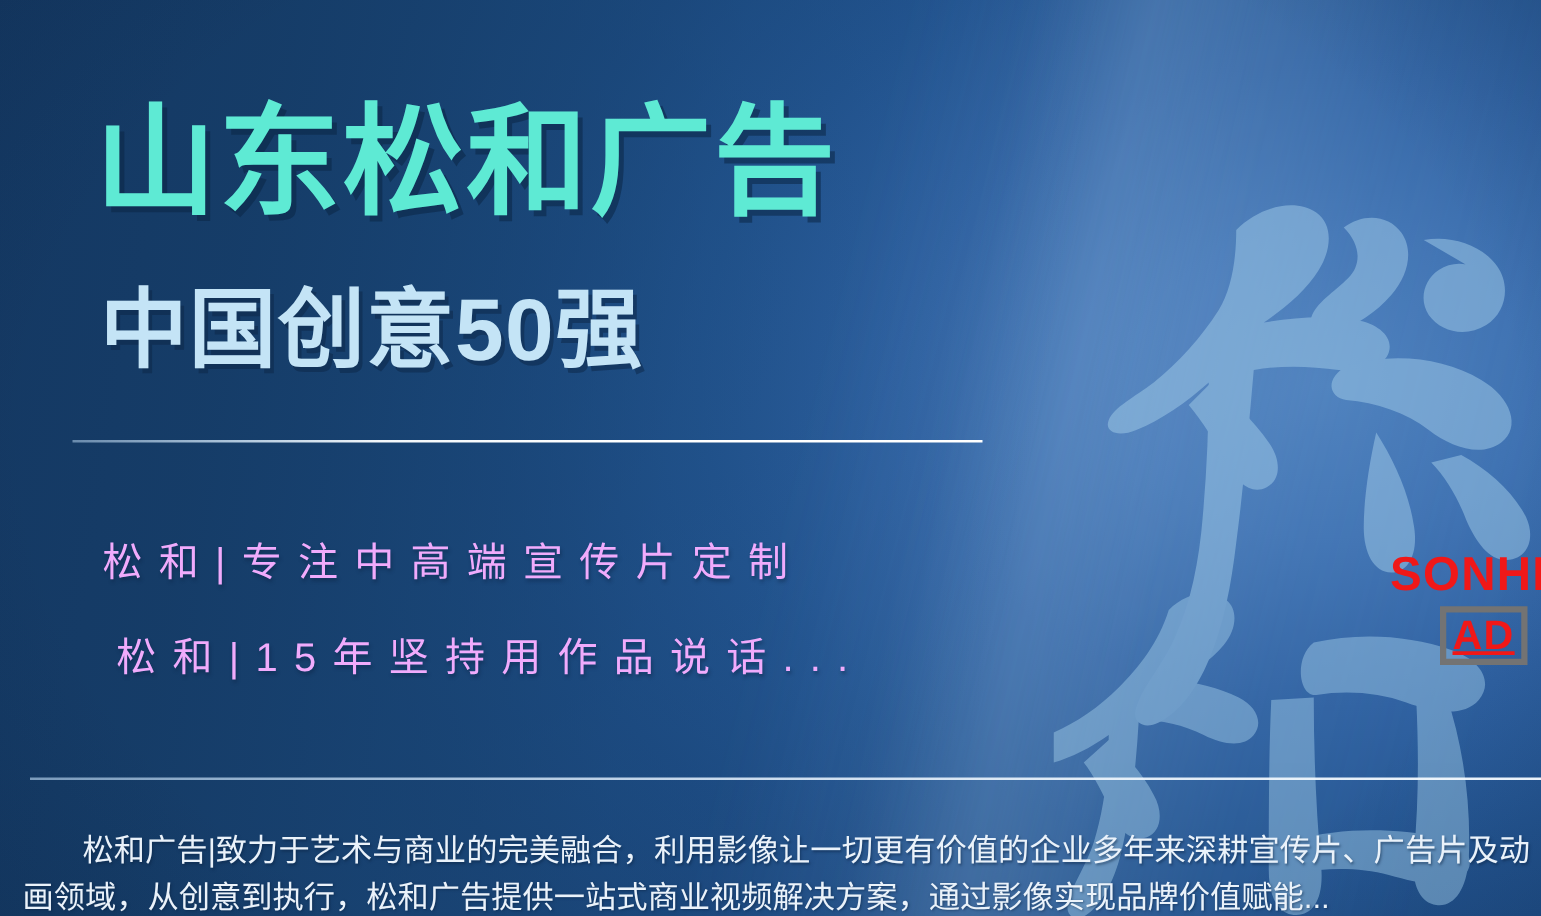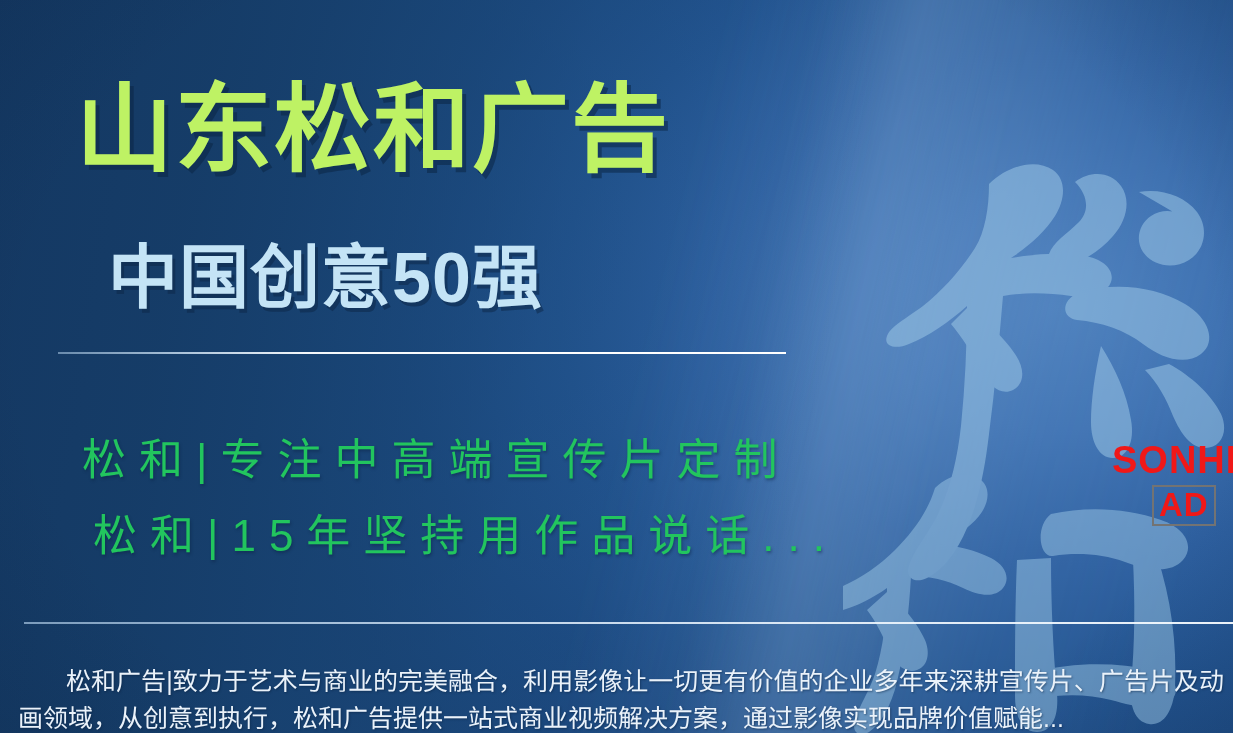--- a/index.html
+++ b/index.html
@@ -78,55 +78,54 @@
   }
 
   .title-main {
     position: absolute;
     left: 76px;
     top: 78px;
     font-size: 97px;
     font-weight: bold;
     letter-spacing: 2px;
     line-height: 1.08;
-    color: #bef264;
+    color: #5eead4;
     text-shadow: 4px 5px 0 rgba(11,38,70,0.55);
     white-space: nowrap;
   }
 
   .title-sub {
     position: absolute;
     left: 80px;
-    top: 240px;
+    top: 226px;
     font-size: 70px;
     font-weight: bold;
     letter-spacing: 1px;
     line-height: 1.1;
     color: #c4e4f6;
     text-shadow: 3px 4px 0 rgba(11,38,70,0.5);
     white-space: nowrap;
-    margin-left: 28px;
   }
 
   .divider-top {
     position: absolute;
     left: 58px;
     top: 352px;
     width: 728px;
     height: 2px;
     background: linear-gradient(90deg, rgba(175,205,232,0.55) 0%, rgba(214,233,249,0.80) 18%, rgba(250,253,255,0.97) 34%, #ffffff 62%, #ffffff 100%);
   }
 
   .tagline {
     position: absolute;
     left: 82px;
-    font-size: 44px;
+    font-size: 32px;
     font-weight: normal;
     letter-spacing: 13px;
-    color: #22c55e;
+    color: #f0abfc;
     white-space: nowrap;
     text-shadow: 1px 2px 3px rgba(10,34,64,0.45);
   }
   .tagline-1 { top: 424px; }
   .tagline-2 { top: 500px; margin-left: 11px; }
 
   .divider-bottom {
     position: absolute;
     left: 24px;
     top: 622px;
@@ -162,27 +161,28 @@
     font-weight: bold;
     letter-spacing: 1px;
     color: #f01818;
     line-height: 1;
     white-space: nowrap;
   }
   .logo-ad {
     margin-top: 6px;
     margin-left: 40px;
     display: inline-block;
-    border: 2px solid #737373;
+    border: 5px solid #737373;
     padding: 1px 5px 3px 5px;
     font-size: 33px;
     font-weight: bold;
     letter-spacing: 1px;
     color: #f01818;
     line-height: 1;
+    text-decoration: underline;
   }
 </style>
 </head>
 <body>
 
 <div id="banner">
 
   <div class="bg-base"></div>
   <div class="bg-leftdark"></div>
   <div class="bg-sheen"></div>

